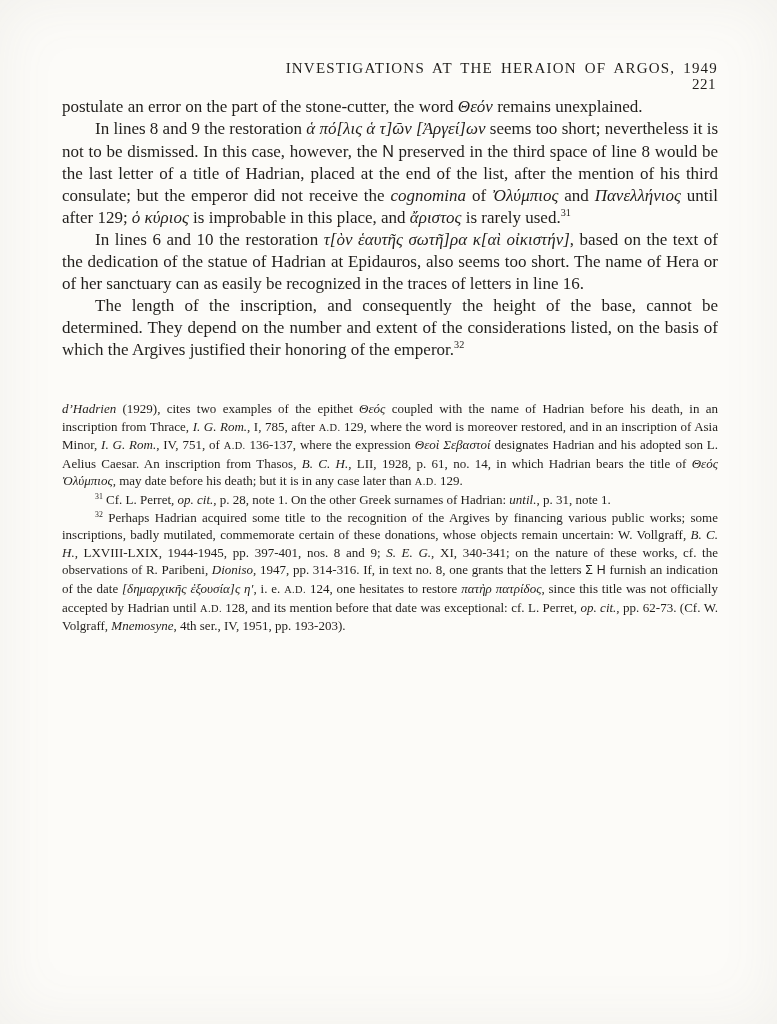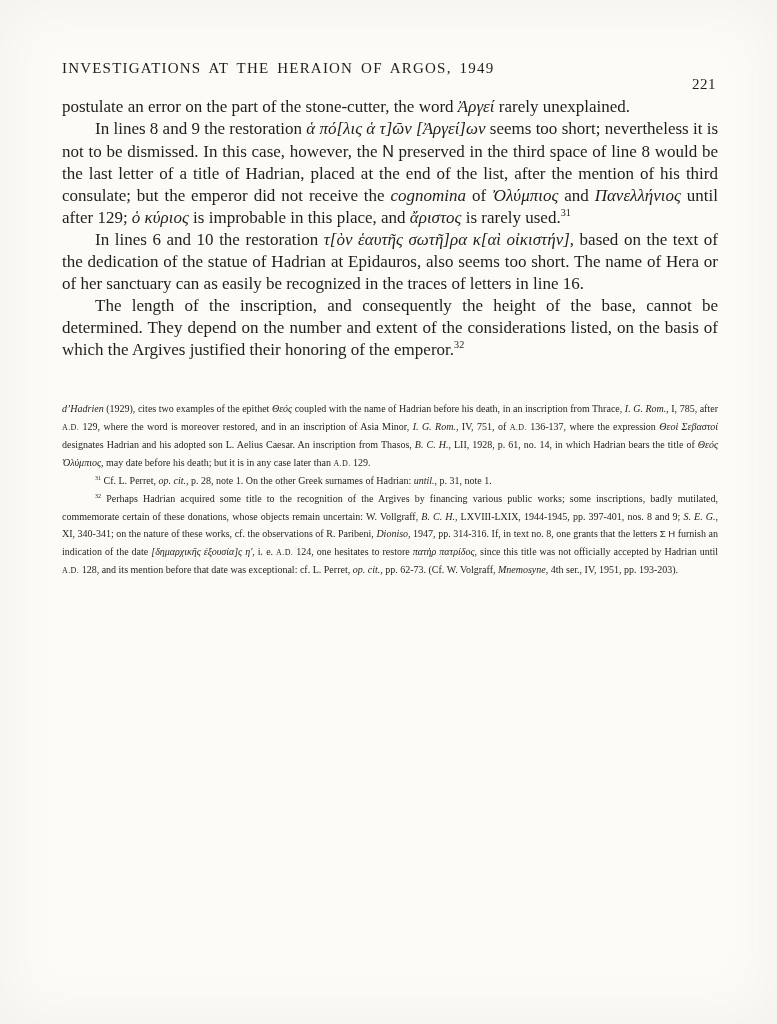--- a/index.html
+++ b/index.html
@@ -26,38 +26,38 @@
   }
   .running-head {
     position: relative;
     height: 20px;
     font-size: 15px;
     letter-spacing: 1.2px;
     word-spacing: 3px;
   }
   .running-head .title {
     display: block;
-    text-align: left;
+    text-align: right;
     white-space: nowrap;
   }
   .running-head .pageno {
     position: absolute;
     right: 2px;
     top: 16px;
     letter-spacing: 0.5px;
   }
   .body-text {
     margin-top: 16px;
     font-size: 17px;
     line-height: 22px;
     text-align: justify;
   }
   .footnotes {
     margin-top: 39px;
-    font-size: 10px;
+    font-size: 13px;
     line-height: 17.6px;
     text-align: justify;
   }
   p.para {
     margin: 0;
     padding: 0;
   }
   p.para.indent { text-indent: 33px; }
   .i { font-style: italic; }
   .g { font-style: italic; }
@@ -75,21 +75,21 @@
 
 <div class="page">
   <div class="content">
 
     <div class="running-head">
       <span class="title">INVESTIGATIONS AT THE HERAION OF ARGOS, 1949</span>
       <span class="pageno">221</span>
     </div>
 
     <div class="body-text">
-        <p class="para"><span>postulate an error on the part of the stone-cutter, the word </span><span class="g">Ἀργεί</span><span> rarely unexplained.</span></p>
+        <p class="para"><span>postulate an error on the part of the stone-cutter, the word </span><span class="g">Θεόν</span><span> remains unexplained.</span></p>
         <p class="para indent"><span>In lines 8 and 9 the restoration </span><span class="g">ἁ πό[λις ἁ τ]ῶν [Ἀργεί]ων</span><span> seems too short; nevertheless it is not to be dismissed.  In this case, however, the </span><span class="sans">N</span><span> preserved in the third space of line 8 would be the last letter of a title of Hadrian, placed at the end of the list, after the mention of his third consulate; but the emperor did not receive the </span><span class="i">cognomina</span><span> of </span><span class="g">Ὀλύμπιος</span><span> and </span><span class="g">Πανελλήνιος</span><span> until after 129; </span><span class="g">ὁ κύριος</span><span> is improbable in this place, and </span><span class="g">ἄριστος</span><span> is rarely used.</span><span class="sup">31</span></p>
         <p class="para indent"><span>In lines 6 and 10 the restoration </span><span class="g">τ[ὸν ἑαυτῆς σωτῆ]ρα κ[αὶ οἰκιστήν]</span><span>, based on the text of the dedication of the statue of Hadrian at Epidauros, also seems too short.  The name of Hera or of her sanctuary can as easily be recognized in the traces of letters in line 16.</span></p>
         <p class="para indent"><span>The length of the inscription, and consequently the height of the base, cannot be determined.  They depend on the number and extent of the considerations listed, on the basis of which the Argives justified their honoring of the emperor.</span><span class="sup">32</span></p>
       </div>
 
     <div class="footnotes">
         <p class="para"><span class="i">d’Hadrien</span><span> (1929), cites two examples of the epithet </span><span class="g">Θεός</span><span> coupled with the name of Hadrian before his death, in an inscription from Thrace, </span><span class="i">I. G. Rom.</span><span>, I, 785, after </span><span class="sc">A.D.</span><span> 129, where the word is moreover restored, and in an inscription of Asia Minor, </span><span class="i">I. G. Rom.</span><span>, IV, 751, of </span><span class="sc">A.D.</span><span> 136-137, where the expression </span><span class="g">Θεοὶ Σεβαστοί</span><span> designates Hadrian and his adopted son L. Aelius Caesar.  An inscription from Thasos, </span><span class="i">B. C. H.</span><span>, LII, 1928, p. 61, no. 14, in which Hadrian bears the title of </span><span class="g">Θεός Ὀλύμπιος</span><span>, may date before his death; but it is in any case later than </span><span class="sc">A.D.</span><span> 129.</span></p>
         <p class="para indent"><span class="sup">31</span><span> Cf. L. Perret, </span><span class="i">op. cit.</span><span>, p. 28, note 1.  On the other Greek surnames of Hadrian: </span><span class="i">until.</span><span>, p. 31, note 1.</span></p>
         <p class="para indent"><span class="sup">32</span><span> Perhaps Hadrian acquired some title to the recognition of the Argives by financing various public works; some inscriptions, badly mutilated, commemorate certain of these donations, whose objects remain uncertain:  W. Vollgraff, </span><span class="i">B. C. H.</span><span>, LXVIII-LXIX, 1944-1945, pp. 397-401, nos. 8 and 9; </span><span class="i">S. E. G.</span><span>, XI, 340-341; on the nature of these works, cf. the observations of R. Paribeni, </span><span class="i">Dioniso</span><span>, 1947, pp. 314-316.  If, in text no. 8, one grants that the letters </span><span class="sans">Σ H</span><span> furnish an indication of the date </span><span class="g">[δημαρχικῆς ἐξουσία]ς η′</span><span>, i. e. </span><span class="sc">A.D.</span><span> 124, one hesitates to restore </span><span class="g">πατὴρ πατρίδος</span><span>, since this title was not officially accepted by Hadrian until </span><span class="sc">A.D.</span><span> 128, and its mention before that date was exceptional: cf. L. Perret, </span><span class="i">op. cit.</span><span>, pp. 62-73.  (Cf. W. Volgraff, </span><span class="i">Mnemosyne</span><span>, 4th ser., IV, 1951, pp. 193-203).</span></p>
       </div>

